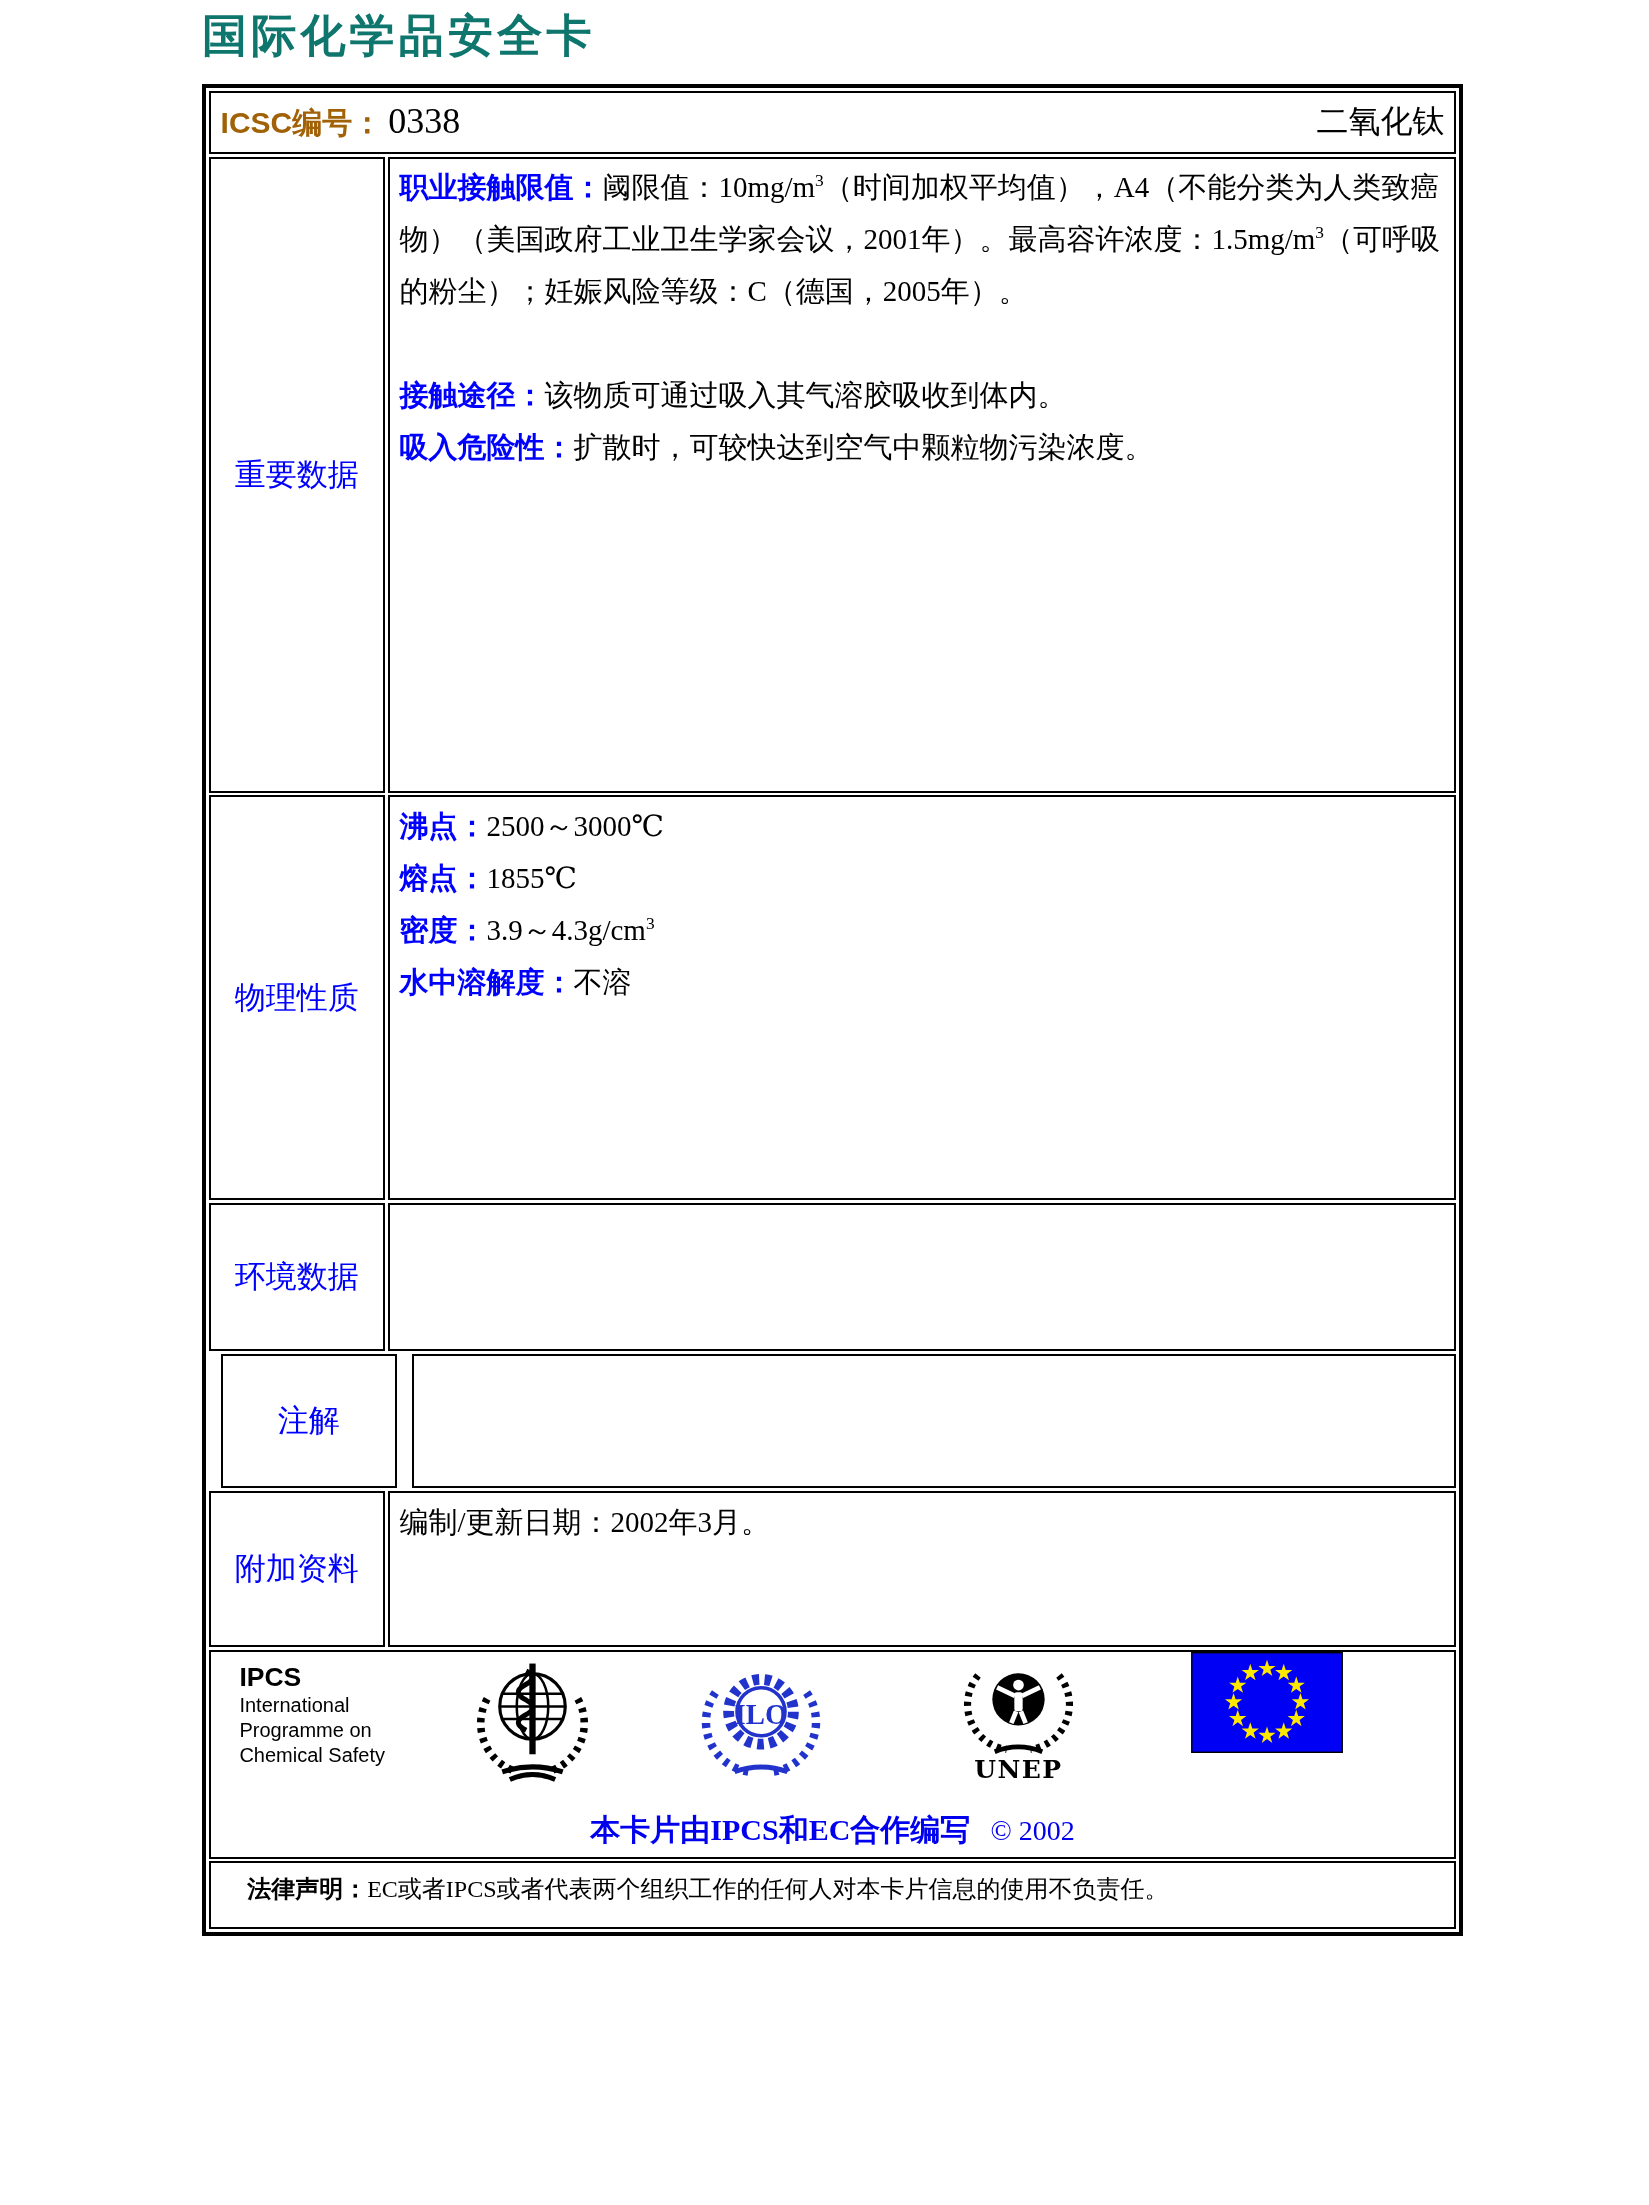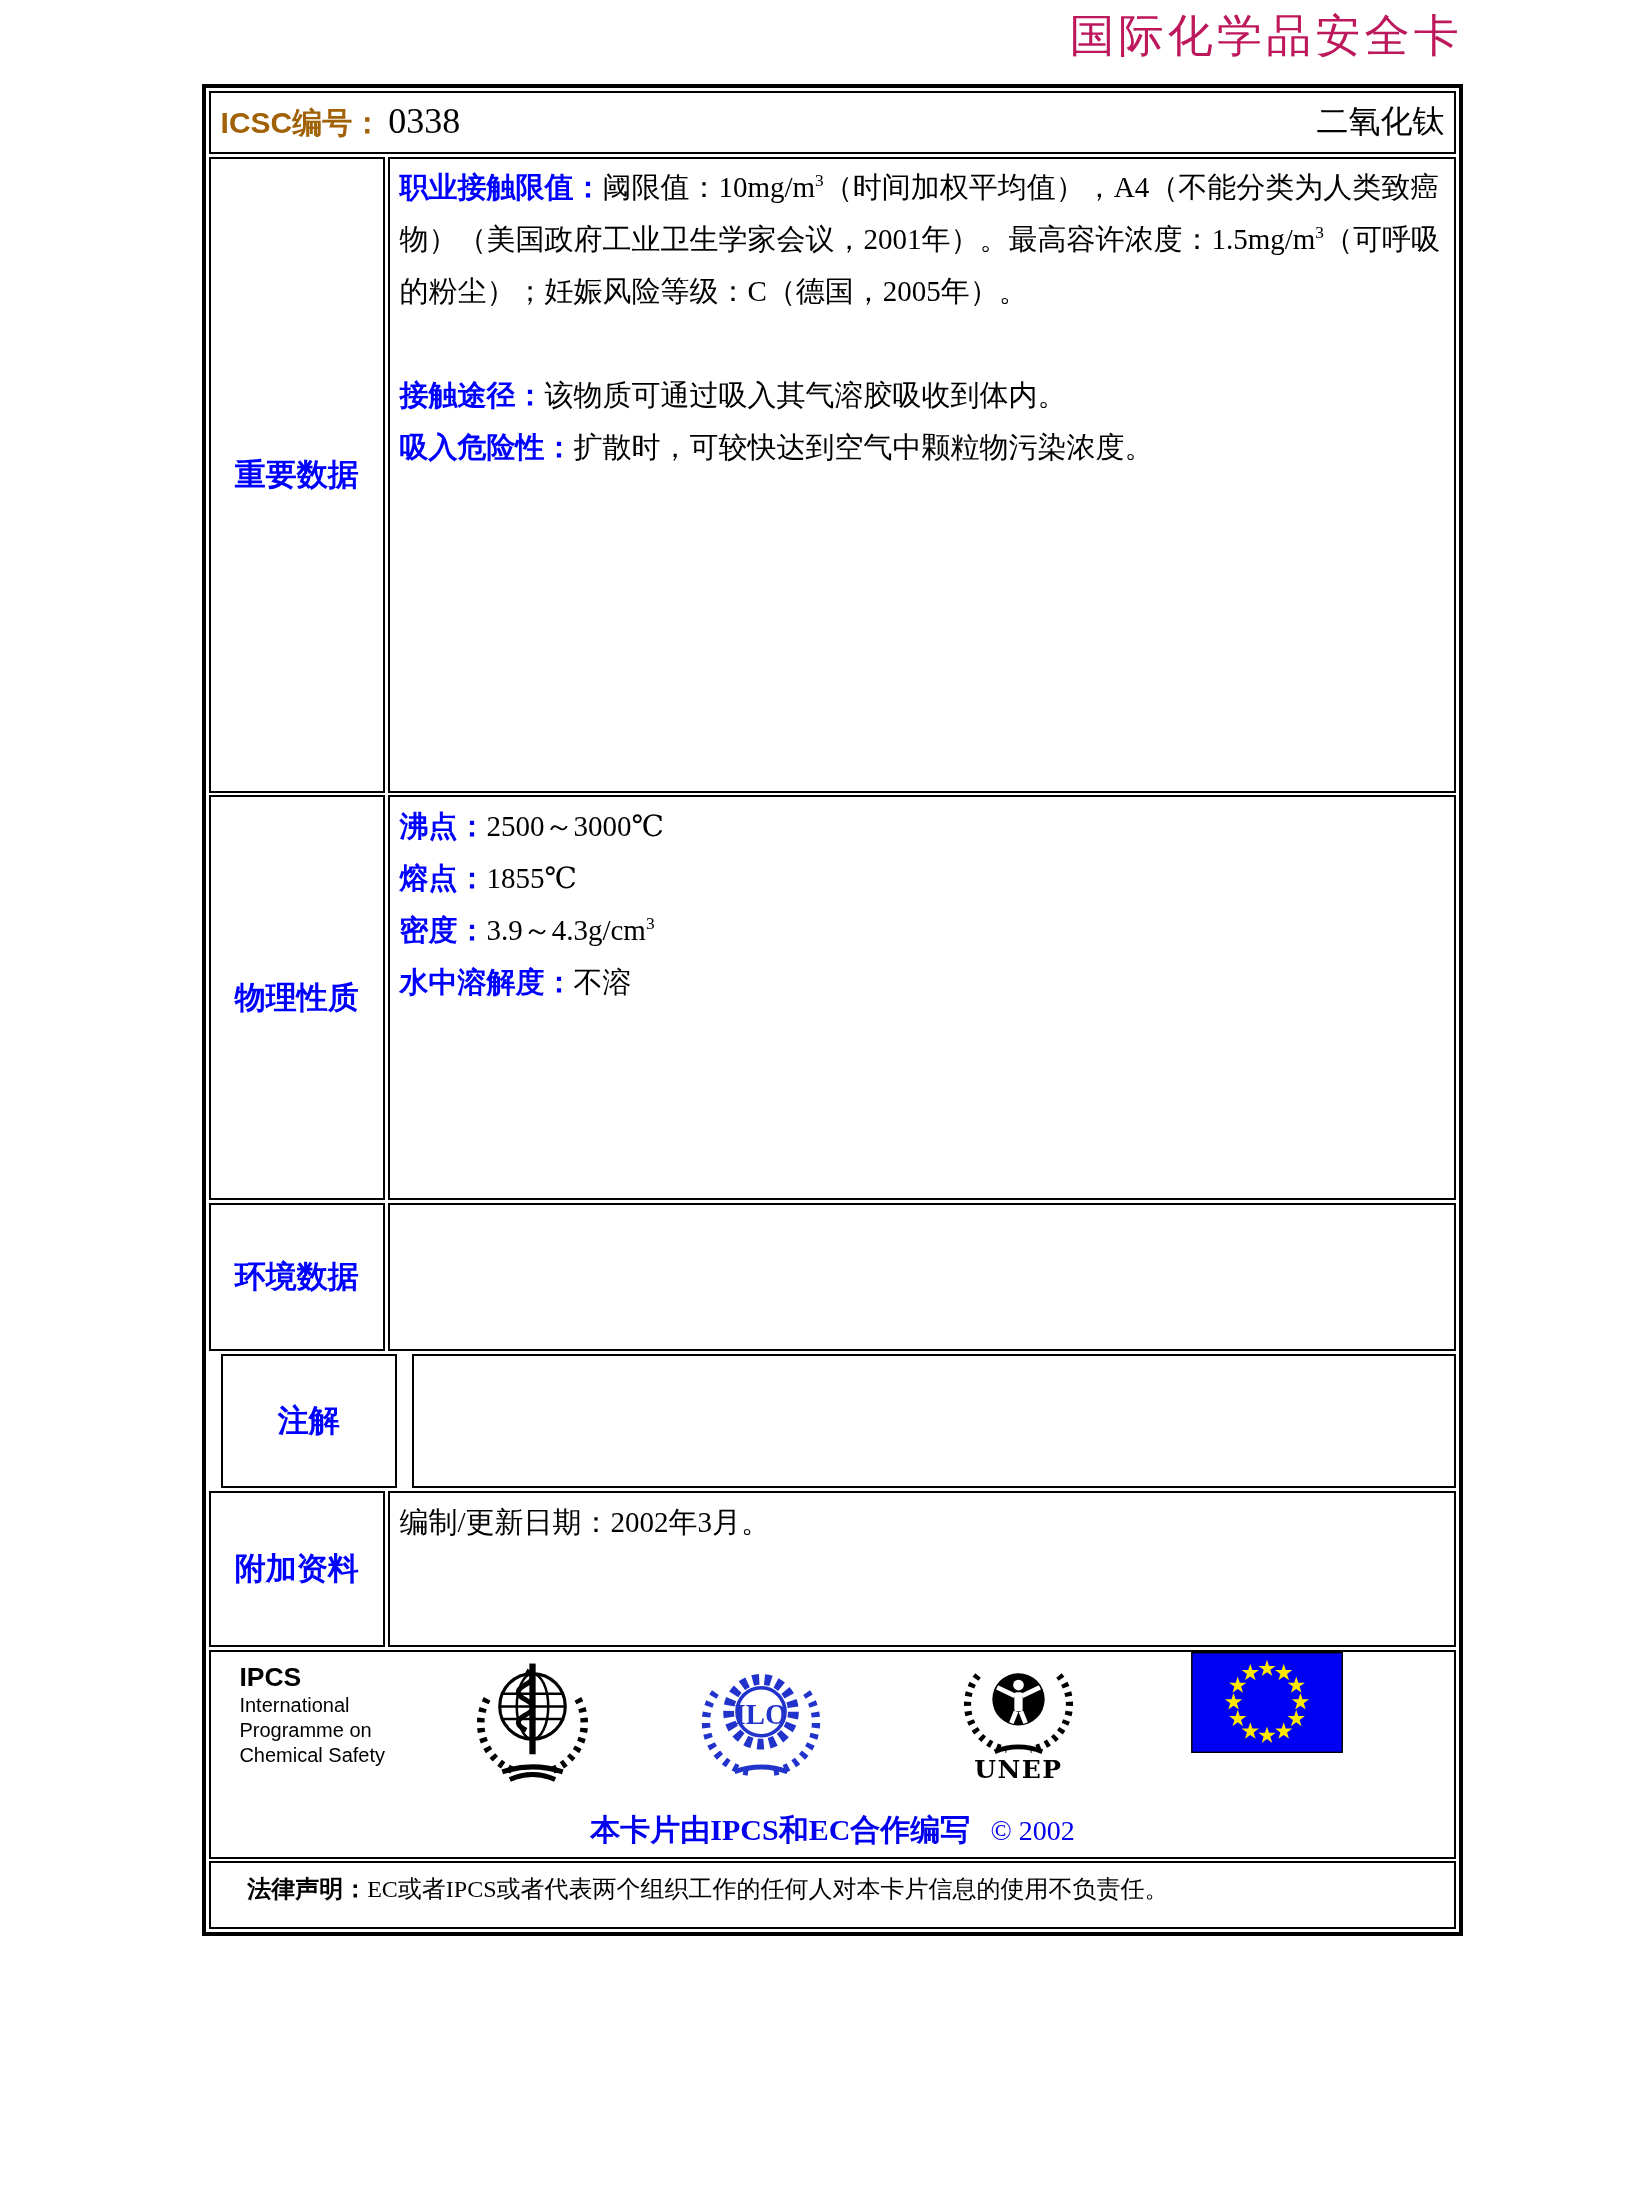--- a/index.html
+++ b/index.html
@@ -1,37 +1,37 @@
 <!DOCTYPE html>
 <html style="font-size:11px"><head>
 <meta charset="utf-8">
 <style>
   html,body{margin:0;padding:0;}
   body{
     width:1649px;height:2205px;position:relative;background:#ffffff;
     font-family:"Liberation Serif","DejaVu Serif",serif;color:#000;
   }
   .card-title{
-    position:absolute;left:202px;top:5.6px;width:1261px;text-align:right;
-    font-size:45px;font-weight:normal;color:#be185d;letter-spacing:4.2px;
+    position:absolute;left:202px;top:5.6px;width:1261px;text-align:left;
+    font-size:45px;font-weight:bold;color:#0f766e;letter-spacing:4.2px;
     font-family:"DejaVu Serif","Liberation Serif",serif;
   }
   .icsc-table{
     position:absolute;left:202px;top:84px;width:1261px;box-sizing:border-box;
     border:4.9px solid #000;background:#fff;padding:2.8px;
     display:flex;flex-direction:column;gap:2.8px;
   }
   .row{display:flex;gap:2.8px;}
   .cell{border:2.8px solid #000;background:#fff;box-sizing:border-box;}
   .label-cell{
     width:176px;flex:none;display:flex;align-items:center;justify-content:center;
     text-align:center;
   }
   .label-cell .row-label{
-    color:#0000ff;font-weight:bold;font-size:31px;
+    color:#0000ff;font-weight:normal;font-size:31px;
     font-family:"Liberation Sans","DejaVu Sans",sans-serif;
   }
   .content-cell{flex:1;padding:2.8px 9.8px;overflow:hidden;}
   .full-cell{flex:1;}
   .h-header{height:63px;}
   .h-important{height:636px;}
   .h-physical{height:405px;}
   .h-environment{height:148px;}
   .h-notes{height:134px;margin-left:12px;}
   .h-additional{height:156px;}

